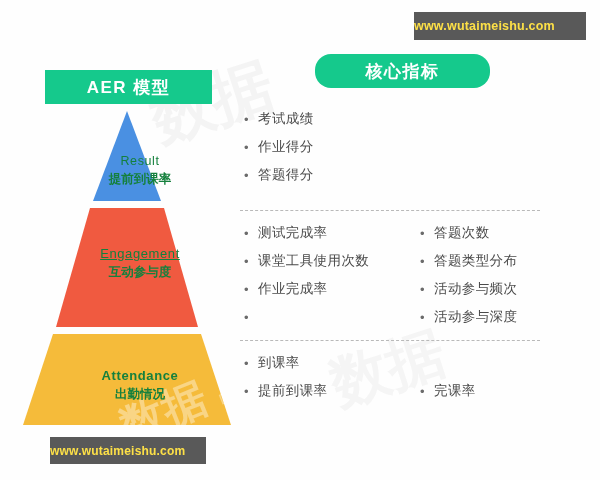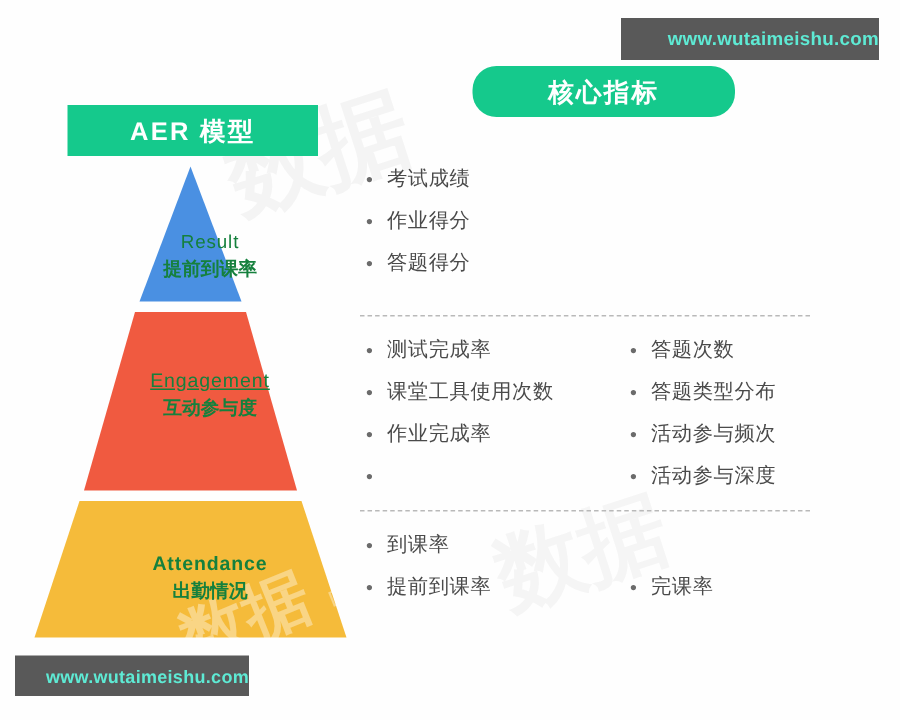--- a/index.html
+++ b/index.html
@@ -54,28 +54,29 @@
   .bg-wm-3 .sub {
     font-size: 15px;
     font-weight: normal;
     letter-spacing: 1px;
   }
 
   
   .wm-badge {
     position: absolute;
     background: #595959;
-    color: #5eead4;
+    color: #fde047;
     font-size: 12.5px;
     font-weight: bold;
     letter-spacing: 0.2px;
     display: flex;
     align-items: center;
-    justify-content: flex-end;
+    justify-content: flex-start;
     z-index: 30;
+    margin-left: 40px;
   }
   #wm-top {
     right: 14px;
     top: 12px;
     width: 172px;
     height: 28px;
   }
   #wm-bottom {
     left: 10px;
     bottom: 16px;
@@ -99,21 +100,21 @@
   }
   #bar-left {
     left: 45px;
     top: 54px;
     width: 167px;
     height: 34px;
     margin-top: 16px;
   }
   #bar-right {
     left: 315px;
-    top: 44px;
+    top: 54px;
     width: 175px;
     height: 34px;
     border-radius: 16px;
   }
 
   
   #pyramid {
     position: absolute;
     left: 20px;
     top: 105px;

